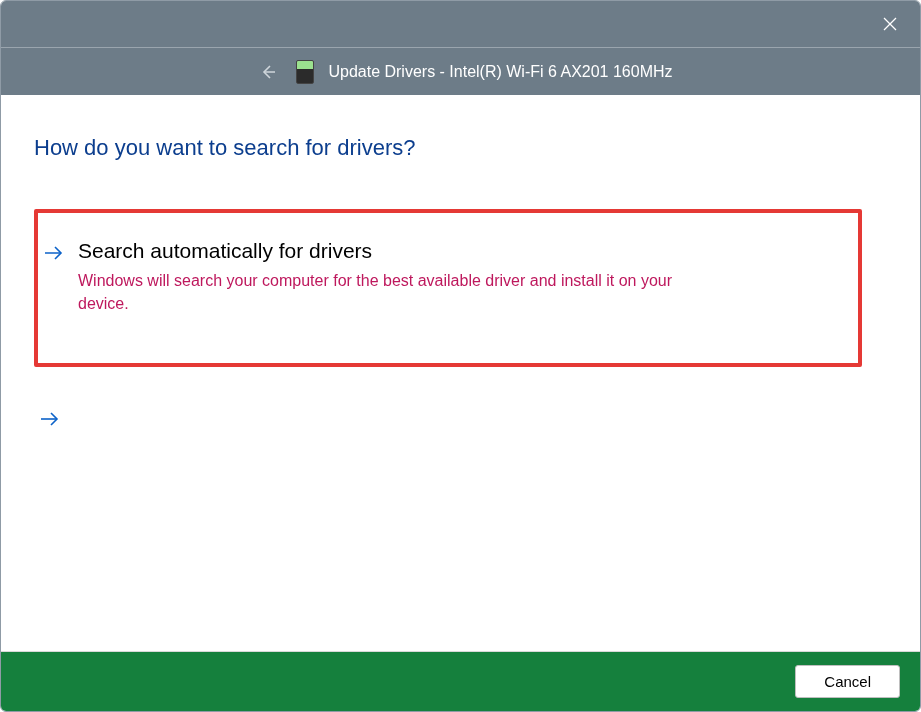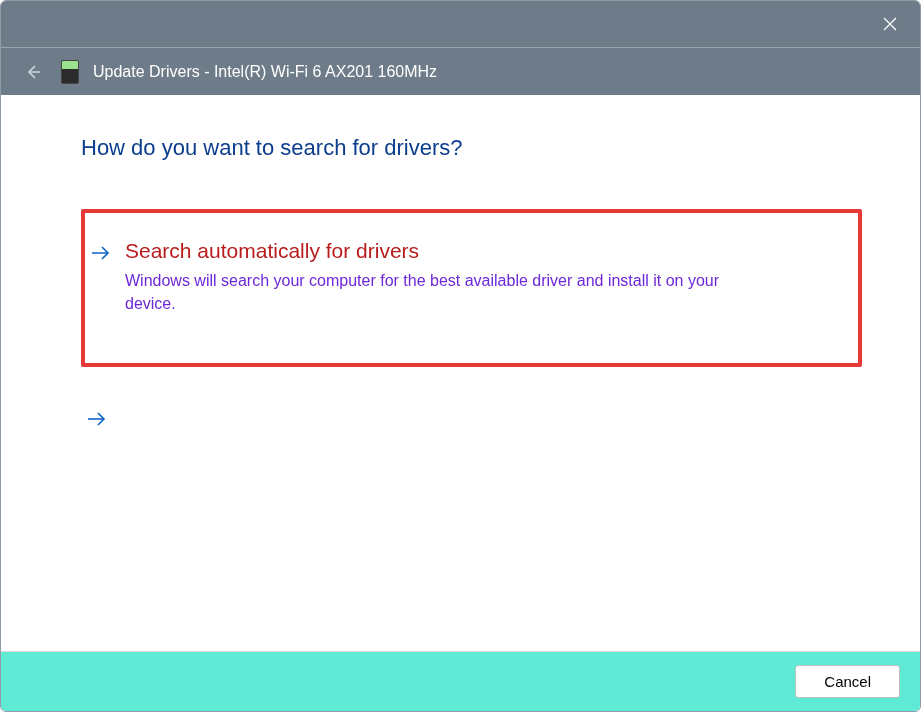--- a/index.html
+++ b/index.html
@@ -39,20 +39,21 @@
       color: #fff;
     }
     .header {
       height: 48px;
       background: #6d7c88;
       border-top: 1px solid #9aa5ae;
       display: flex;
       align-items: center;
       padding: 0 12px 0 18px;
       gap: 14px;
+      justify-content: center;
     }
     .back-btn {
       width: 28px;
       height: 28px;
       display: flex;
       align-items: center;
       justify-content: center;
       color: #d0d6db;
       cursor: default;
     }
@@ -64,21 +65,21 @@
       border-radius: 2px;
       flex-shrink: 0;
     }
     .title-text {
       color: #fff;
       font-size: 16px;
       font-weight: 400;
     }
     .content {
       flex: 1;
-      padding: 40px 58px 10px 80px;
+      padding: 40px 58px 10px 33px;
       position: relative;
     }
     .heading {
       color: #0c3e8e;
       font-size: 22px;
       font-weight: 400;
       margin-bottom: 48px;
     }
     .option {
       display: flex;
@@ -96,34 +97,34 @@
     .arrow-icon {
       color: #0c62c9;
       flex-shrink: 0;
       margin-top: 6px;
       width: 24px;
       display: flex;
       justify-content: center;
     }
     .option-text { flex: 1; max-width: 640px; }
     .option-title {
-      color: #b91c1c;
+      color: #000000;
       font-size: 21px;
       font-weight: 400;
       margin-bottom: 6px;
     }
     .option-desc {
-      color: #6d28d9;
+      color: #be185d;
       font-size: 16px;
       line-height: 1.45;
     }
     .footer {
       height: 60px;
       border-top: 1px solid #d9d9d9;
-      background: #5eead4;
+      background: #15803d;
       display: flex;
       align-items: center;
       justify-content: flex-end;
       padding: 0 20px;
     }
     .cancel-btn {
       background: #fff;
       border: 1px solid #bfbfbf;
       border-radius: 3px;
       padding: 7px 28px;

